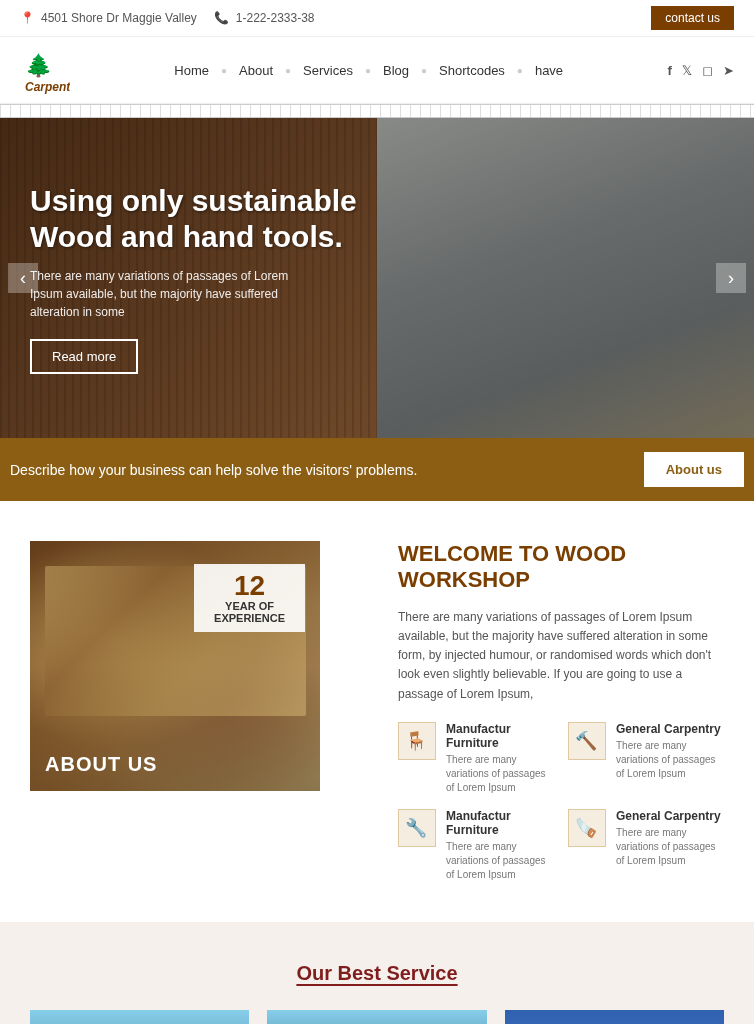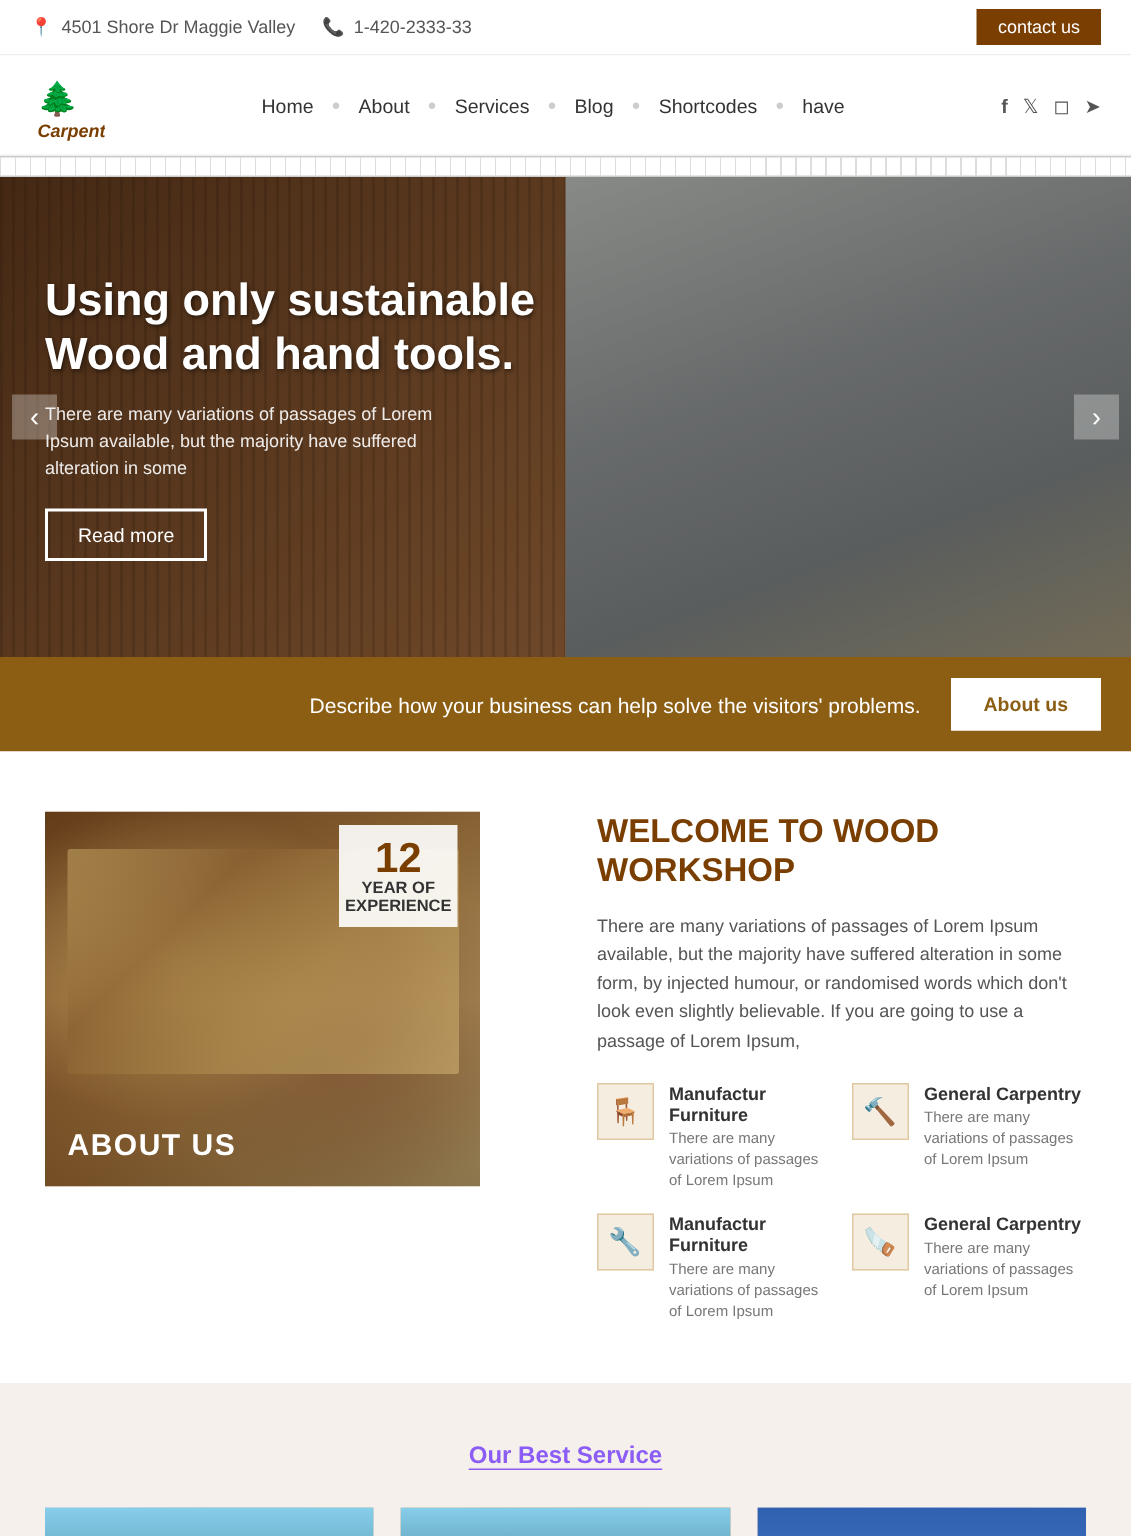--- a/index.html
+++ b/index.html
@@ -142,23 +142,23 @@
       justify-content: center;
     }
     .hero-nav-prev { left: 8px; }
     .hero-nav-next { right: 8px; }
 
     
     .hero-bottom {
       background: #8B5E14;
       display: flex;
       align-items: center;
-      justify-content: flex-end;
+      justify-content: space-between;
       gap: 20px;
-      padding: 14px 20px;
+      padding: 14px 10px;
     }
     .hero-bottom-text {
       color: #fff;
       font-size: 14px;
     }
     .hero-bottom-btn {
       background: #fff;
       color: #8B5E14;
       border: 2px solid #fff;
       padding: 8px 20px;
@@ -201,24 +201,24 @@
       left: 15px;
       font-size: 20px;
       font-weight: bold;
       color: rgba(255,255,255,0.8);
       text-transform: uppercase;
       letter-spacing: 1px;
     }
     .about-image-label span { color: #fff; font-weight: 900; }
     .about-badge {
       position: absolute;
-      top: 9px;
+      top: 23px;
       right: 15px;
       background: rgba(255,255,255,0.9);
-      padding: 8px 4px;
+      padding: 8px 20px;
       text-align: center;
       font-size: 11px;
       color: #333;
       font-weight: bold;
     }
     .about-badge-num {
       font-size: 28px;
       font-weight: 900;
       color: #7a3e00;
       display: block;
@@ -273,23 +273,23 @@
       line-height: 1.4;
     }
 
     
     .services-section {
       background: #f5f0eb;
       padding: 40px 30px;
     }
     .services-title {
       text-align: center;
-      font-size: 16px;
+      font-size: 20px;
       font-weight: 900;
-      color: #8b5cf6;
+      color: #7f1d1d;
       margin-bottom: 25px;
       text-decoration: underline;
       text-underline-offset: 4px;
     }
     .services-grid {
       display: grid;
       grid-template-columns: repeat(3, 1fr);
       gap: 18px;
     }
     .service-card {
@@ -312,21 +312,21 @@
     }
   </style>
 </head>
 <body>
 
 <div class="top-bar">
   <div class="top-bar-left">
     <span>📍</span>
     <span>4501 Shore Dr Maggie Valley</span>
     <span style="margin-left:12px;">📞</span>
-    <span>1-420-2333-33</span>
+    <span>1-222-2333-38</span>
   </div>
   <div class="top-bar-right">
     <button class="top-bar-contact-btn">contact us</button>
   </div>
 </div>
 
 <div class="nav-bar">
   <div class="logo">
     <svg class="logo-icon" viewBox="0 0 50 50" fill="none">
       <text x="5" y="28" font-size="22" fill="#7a3e00">🌲</text>

